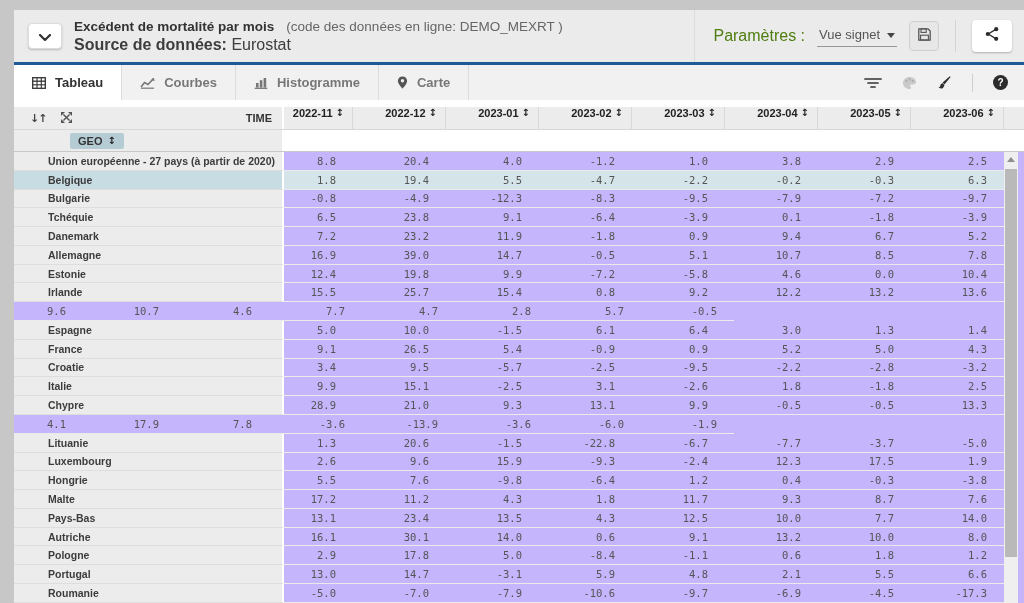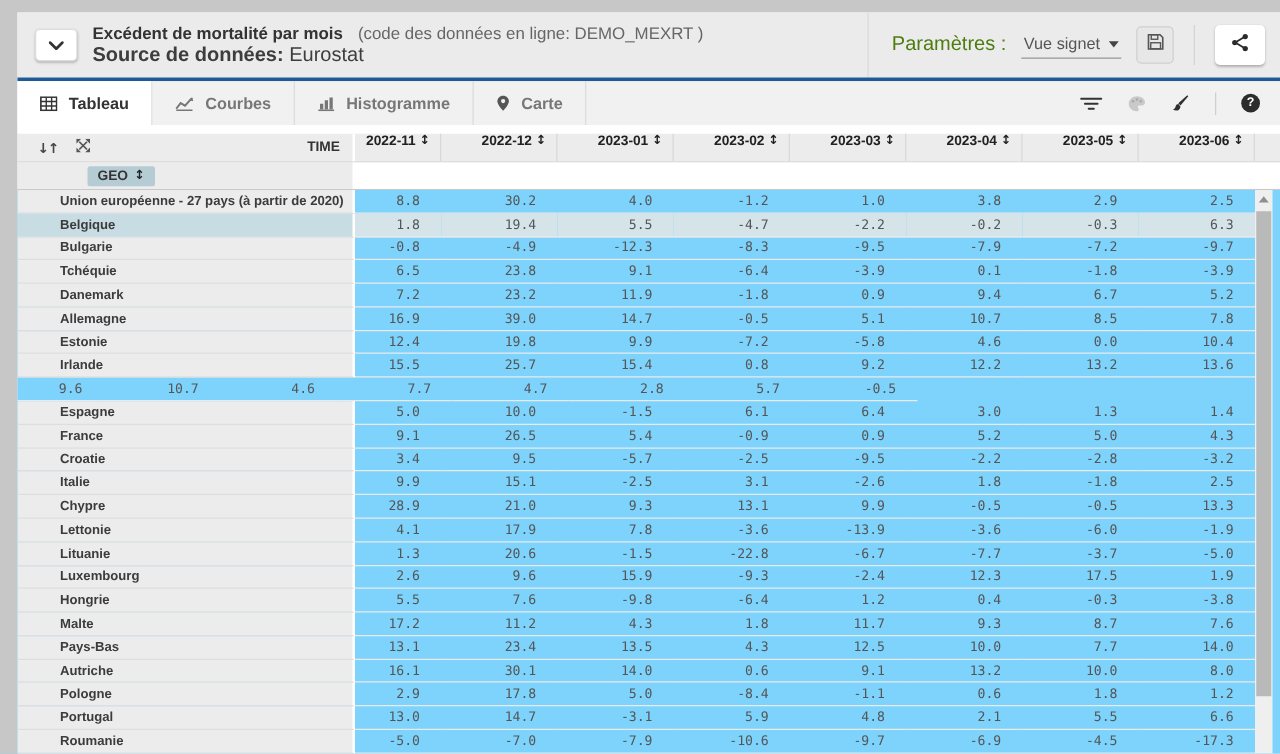--- a/index.html
+++ b/index.html
@@ -48,21 +48,21 @@
   .col-h .inner{position:absolute;right:8px;top:0;height:100%;display:flex;align-items:flex-start;gap:3px;white-space:nowrap;font-size:11px;font-weight:bold;color:#222}
   .col-h.first{width:69px}
   .sg{font-family:"DejaVu Sans",sans-serif;font-weight:bold;font-size:10px;color:#222}
 
   .thead-geo{height:22px;display:flex;border-bottom:1px solid #c9c9c9;flex:0 0 auto}
   .geo-left{width:270px;background:#ececec;display:flex;align-items:center;border-right:2px solid #fff}
   .geo-chip{margin-left:56px;background:#b6ccd5;border-radius:2px;padding:2px 8px;font-size:11px;font-weight:bold;color:#333;display:flex;align-items:center;gap:5px;cursor:pointer}
   .geo-right{flex:1;background:#fff}
 
   
-  .tbody{flex:1;position:relative;overflow:hidden;background:#7dd3fc}
+  .tbody{flex:1;position:relative;overflow:hidden;background:#c4b5fd}
   .trow{height:18.79px;display:flex;cursor:pointer}
   .geo-cell{width:270px;background:#ececec;border-right:2px solid #fff;border-bottom:1px solid #dedede;display:flex;align-items:center;padding-left:34px;font-size:10.5px;font-weight:bold;color:#3c3c3c;white-space:nowrap;overflow:hidden;flex:0 0 auto}
   .val-cell{width:93px;border-bottom:1px solid #eaeaea;display:flex;align-items:center;justify-content:flex-end;padding-right:17px;font-family:"DejaVu Sans Mono",monospace;font-size:10.5px;color:#555;flex:0 0 auto}
   .val-cell.first{width:69px}
   .trow.selected .geo-cell{background:#c8dce3}
   .trow.selected .val-cell{background:#d4e4e9}
 
   
   .vscroll{position:absolute;top:0;bottom:0;right:6px;width:14px;background:#efefef}
   .vs-up{height:15px;display:flex;align-items:center;justify-content:center}
@@ -278,21 +278,21 @@
       </div>
     </div>
     <div class="geo-right"></div>
   </div>
 
   <div class="tbody">
     <div class="rows">
         <div class="trow">
           <div class="geo-cell">Union européenne - 27 pays (à partir de 2020)</div>
           <div class="val-cell first">8.8</div>
-          <div class="val-cell">30.2</div>
+          <div class="val-cell">20.4</div>
           <div class="val-cell">4.0</div>
           <div class="val-cell">-1.2</div>
           <div class="val-cell">1.0</div>
           <div class="val-cell">3.8</div>
           <div class="val-cell">2.9</div>
           <div class="val-cell">2.5</div>
         </div>
         <div class="trow selected">
           <div class="geo-cell">Belgique</div>
           <div class="val-cell first">1.8</div>
@@ -429,21 +429,20 @@
           <div class="val-cell first">28.9</div>
           <div class="val-cell">21.0</div>
           <div class="val-cell">9.3</div>
           <div class="val-cell">13.1</div>
           <div class="val-cell">9.9</div>
           <div class="val-cell">-0.5</div>
           <div class="val-cell">-0.5</div>
           <div class="val-cell">13.3</div>
         </div>
         <div class="trow">
-          <div class="geo-cell">Lettonie</div>
           <div class="val-cell first">4.1</div>
           <div class="val-cell">17.9</div>
           <div class="val-cell">7.8</div>
           <div class="val-cell">-3.6</div>
           <div class="val-cell">-13.9</div>
           <div class="val-cell">-3.6</div>
           <div class="val-cell">-6.0</div>
           <div class="val-cell">-1.9</div>
         </div>
         <div class="trow">

